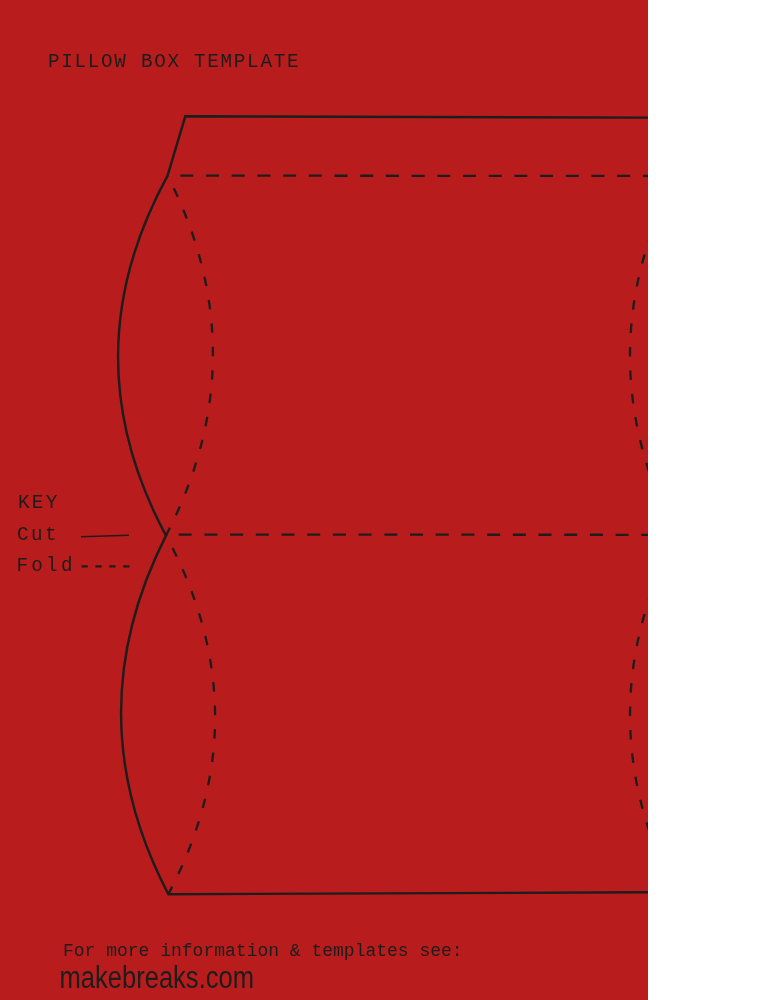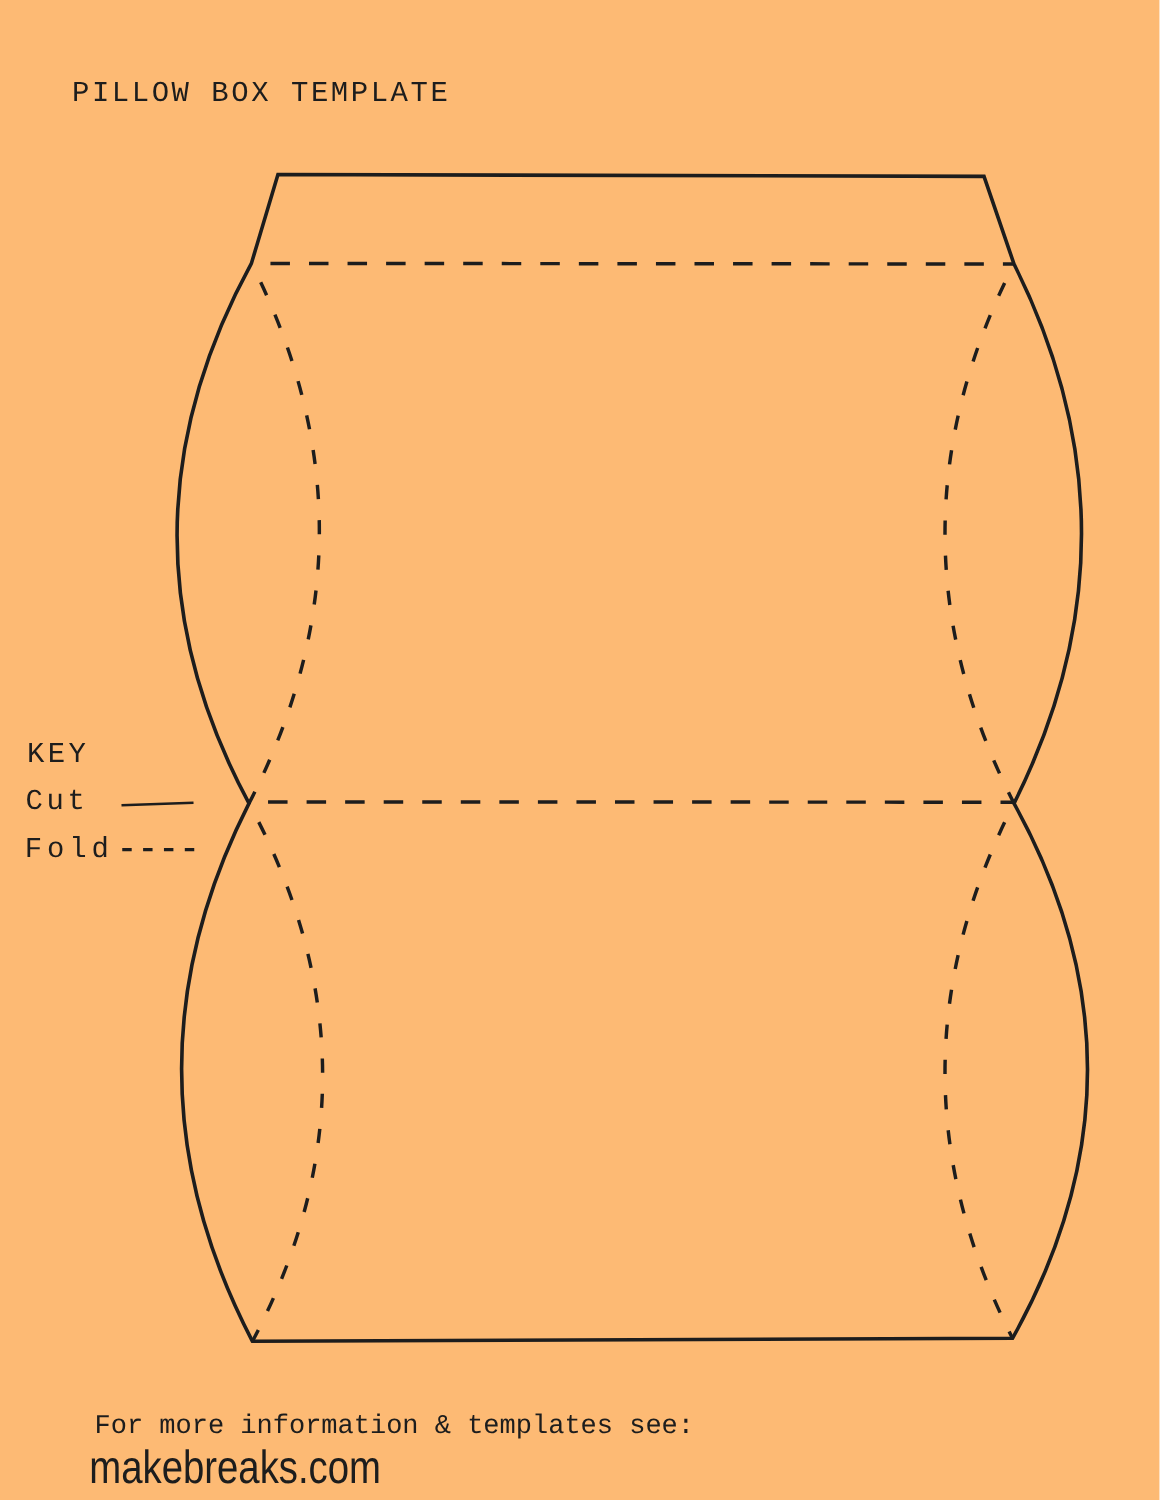--- a/index.html
+++ b/index.html
@@ -1,16 +1,16 @@
 <!DOCTYPE html>
 <html><head>
 <meta charset="utf-8">
 <style>
   html,body{margin:0;padding:0;background:#ffffff;}
-  .page{position:relative;width:773px;height:1000px;background:#fdba74;overflow:hidden;}
+  .page{position:relative;width:648px;height:1000px;background:#b91c1c;overflow:hidden;}
   svg{position:absolute;left:0;top:0;}
   text{font-family:"Liberation Mono", monospace;fill:#1d1d1d;}
 </style>
 </head>
 <body>
 
 <div class="page">
 <svg width="773" height="1000" viewBox="0 0 773 1000">
 
   <text x="48" y="67" font-size="19.3" textLength="250.5" lengthAdjust="spacing">PILLOW BOX TEMPLATE</text>

